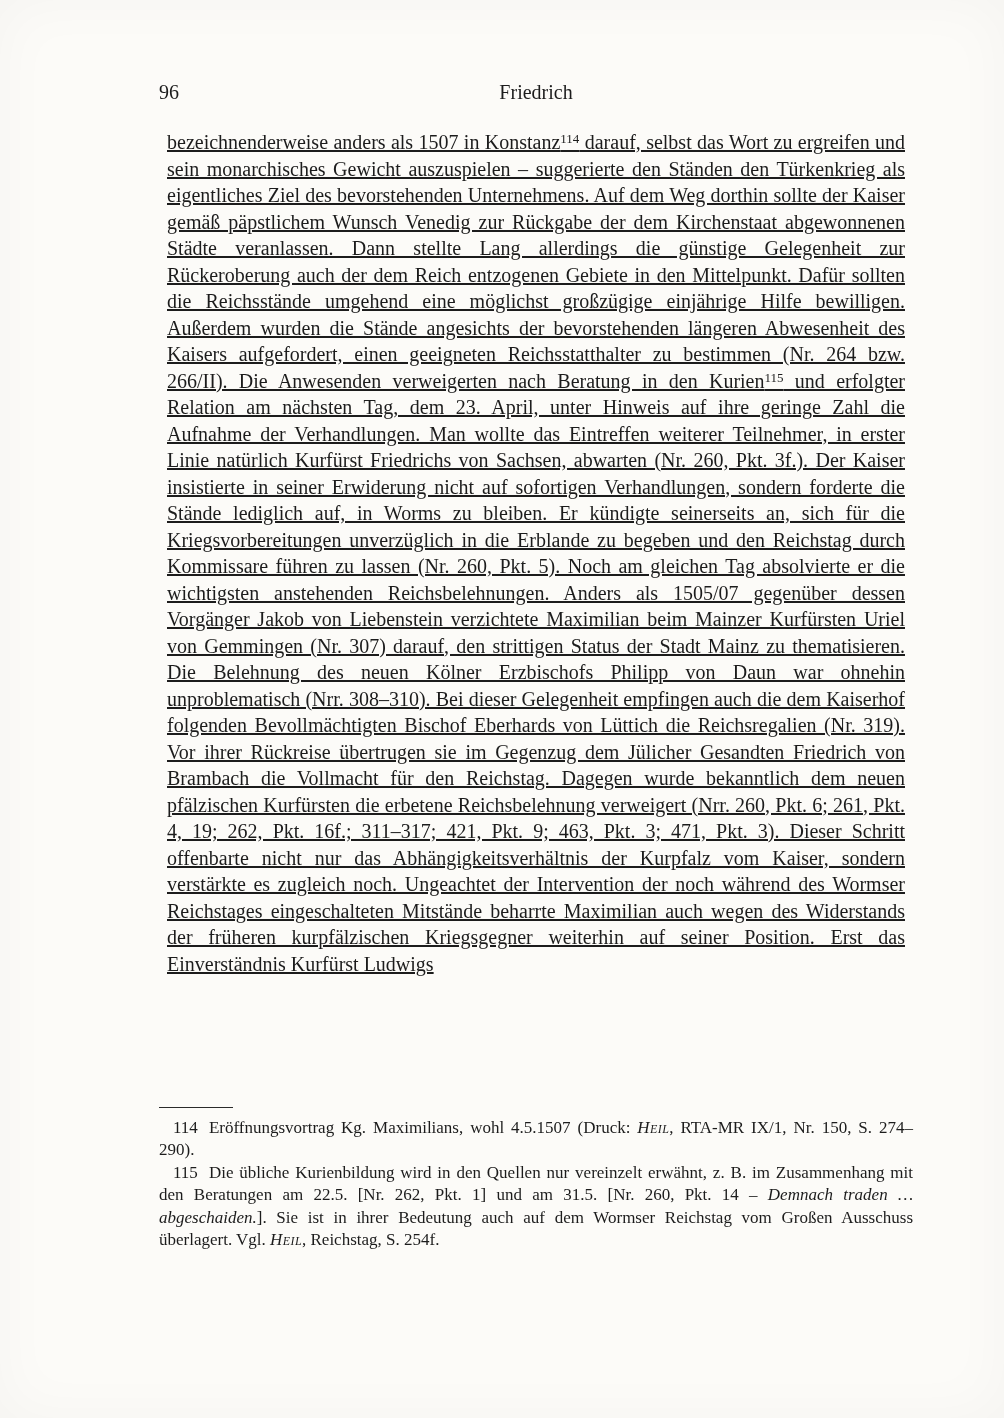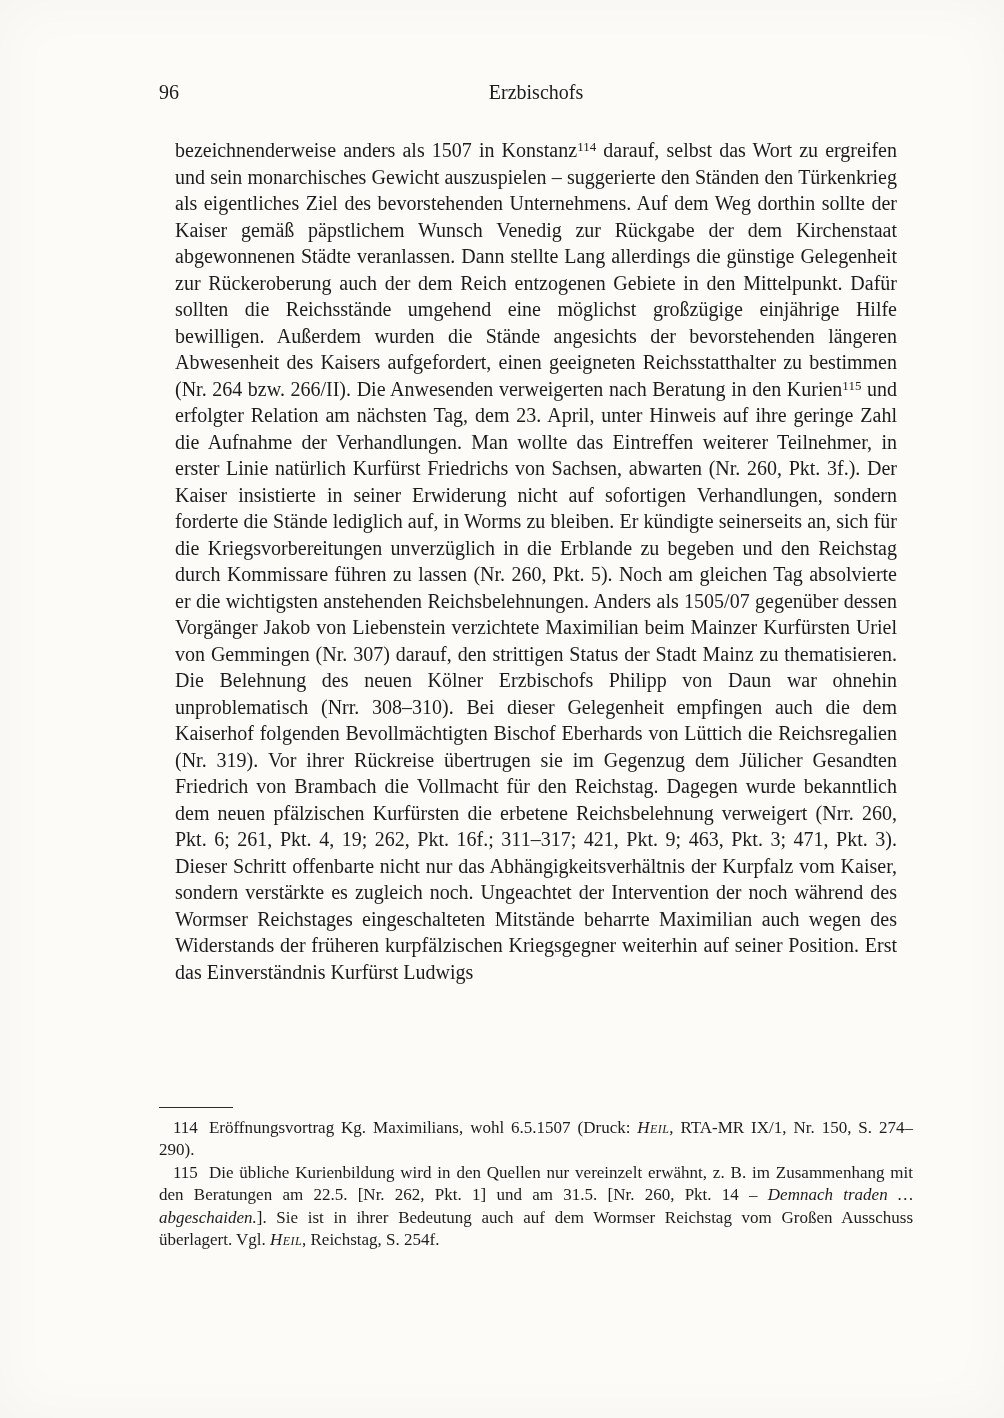--- a/index.html
+++ b/index.html
@@ -36,25 +36,26 @@
       display: block;
       text-align: center;
     }
     .text-block {
       position: absolute;
       top: 121px;
       left: 159px;
       width: 754px;
     }
     .body-paragraph {
-      margin: 16px;
+      margin: 8px;
       font-size: 20px;
       line-height: 26.5px;
       text-align: justify;
       hyphens: auto;
+      text-decoration: underline;
       -webkit-hyphens: auto;
     }
     .fn-sup {
       font-size: 13px;
       line-height: 0;
       vertical-align: 6px;
     }
     .footnotes {
       position: absolute;
       left: 159px;
@@ -88,26 +89,26 @@
       font-style: italic;
     }
   </style>
 </head>
 <body>
 
 <div class="page">
 
   <header class="running-head">
     <span class="page-number">96</span>
-    <span class="header-title">Erzbischofs</span>
+    <span class="header-title">Friedrich</span>
   </header>
 
   <main class="text-block">
     <p class="body-paragraph"><span>bezeichnenderweise anders als 1507 in Konstanz</span><sup class="fn-sup">114</sup><span> darauf, selbst das Wort zu ergreifen und sein monarchisches Gewicht auszuspielen – suggerierte den Ständen den Türkenkrieg als eigentliches Ziel des bevorstehenden Unternehmens. Auf dem Weg dorthin sollte der Kaiser gemäß päpstlichem Wunsch Venedig zur Rückgabe der dem Kirchenstaat abgewonnenen Städte veranlassen. Dann stellte Lang allerdings die günstige Gelegenheit zur Rückeroberung auch der dem Reich entzogenen Gebiete in den Mittelpunkt. Dafür sollten die Reichsstände umgehend eine möglichst großzügige einjährige Hilfe bewilligen. Außerdem wurden die Stände angesichts der bevorstehenden längeren Abwesenheit des Kaisers aufgefordert, einen geeigneten Reichsstatthalter zu bestimmen (Nr. 264 bzw. 266/II). Die Anwesenden verweigerten nach Beratung in den Kurien</span><sup class="fn-sup">115</sup><span> und erfolgter Relation am nächsten Tag, dem 23. April, unter Hinweis auf ihre geringe Zahl die Aufnahme der Verhandlungen. Man wollte das Eintreffen weiterer Teilnehmer, in erster Linie natürlich Kurfürst Friedrichs von Sachsen, abwarten (Nr. 260, Pkt. 3f.). Der Kaiser insistierte in seiner Erwiderung nicht auf sofortigen Verhandlungen, sondern forderte die Stände lediglich auf, in Worms zu bleiben. Er kündigte seinerseits an, sich für die Kriegsvorbereitungen unverzüglich in die Erblande zu begeben und den Reichstag durch Kommissare führen zu lassen (Nr. 260, Pkt. 5). Noch am gleichen Tag absolvierte er die wichtigsten anstehenden Reichsbelehnungen. Anders als 1505/07 gegenüber dessen Vorgänger Jakob von Liebenstein verzichtete Maximilian beim Mainzer Kurfürsten Uriel von Gemmingen (Nr. 307) darauf, den strittigen Status der Stadt Mainz zu thematisieren. Die Belehnung des neuen Kölner Erzbischofs Philipp von Daun war ohnehin unproblematisch (Nrr. 308–310). Bei dieser Gelegenheit empfingen auch die dem Kaiserhof folgenden Bevollmächtigten Bischof Eberhards von Lüttich die Reichsregalien (Nr. 319). Vor ihrer Rückreise übertrugen sie im Gegenzug dem Jülicher Gesandten Friedrich von Brambach die Vollmacht für den Reichstag. Dagegen wurde bekanntlich dem neuen pfälzischen Kurfürsten die erbetene Reichsbelehnung verweigert (Nrr. 260, Pkt. 6; 261, Pkt. 4, 19; 262, Pkt. 16f.; 311–317; 421, Pkt. 9; 463, Pkt. 3; 471, Pkt. 3). Dieser Schritt offenbarte nicht nur das Abhängigkeitsverhältnis der Kurpfalz vom Kaiser, sondern verstärkte es zugleich noch. Ungeachtet der Intervention der noch während des Wormser Reichstages eingeschalteten Mitstände beharrte Maximilian auch wegen des Widerstands der früheren kurpfälzischen Kriegsgegner weiterhin auf seiner Position. Erst das Einverständnis Kurfürst Ludwigs</span></p>
   </main>
 
   <footer class="footnotes">
     <div class="footnote-rule"></div>
-    <p class="footnote"><span class="fn-marker">114</span><span>Eröffnungsvortrag Kg. Maximilians, wohl 6.5.1507 (Druck: </span><span class="smallcaps">Heil</span><span>, RTA-MR IX/1, Nr. 150, S. 274–290).</span></p>
+    <p class="footnote"><span class="fn-marker">114</span><span>Eröffnungsvortrag Kg. Maximilians, wohl 4.5.1507 (Druck: </span><span class="smallcaps">Heil</span><span>, RTA-MR IX/1, Nr. 150, S. 274–290).</span></p>
     <p class="footnote"><span class="fn-marker">115</span><span>Die übliche Kurienbildung wird in den Quellen nur vereinzelt erwähnt, z. B. im Zusammenhang mit den Beratungen am 22.5. [Nr. 262, Pkt. 1] und am 31.5. [Nr. 260, Pkt. 14 – </span><span class="quote">Demnach traden … abgeschaiden.</span><span>]. Sie ist in ihrer Bedeutung auch auf dem Wormser Reichstag vom Großen Ausschuss überlagert. Vgl. </span><span class="smallcaps">Heil</span><span>, Reichstag, S. 254f.</span></p>
   </footer>
 
 </div>
 
 </body></html>

